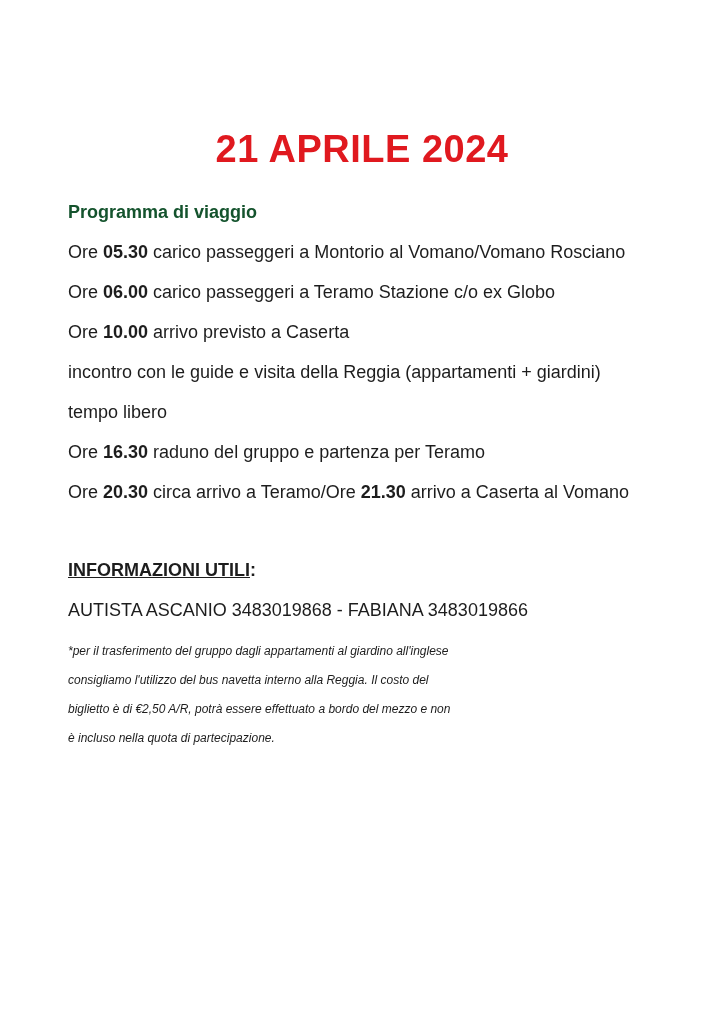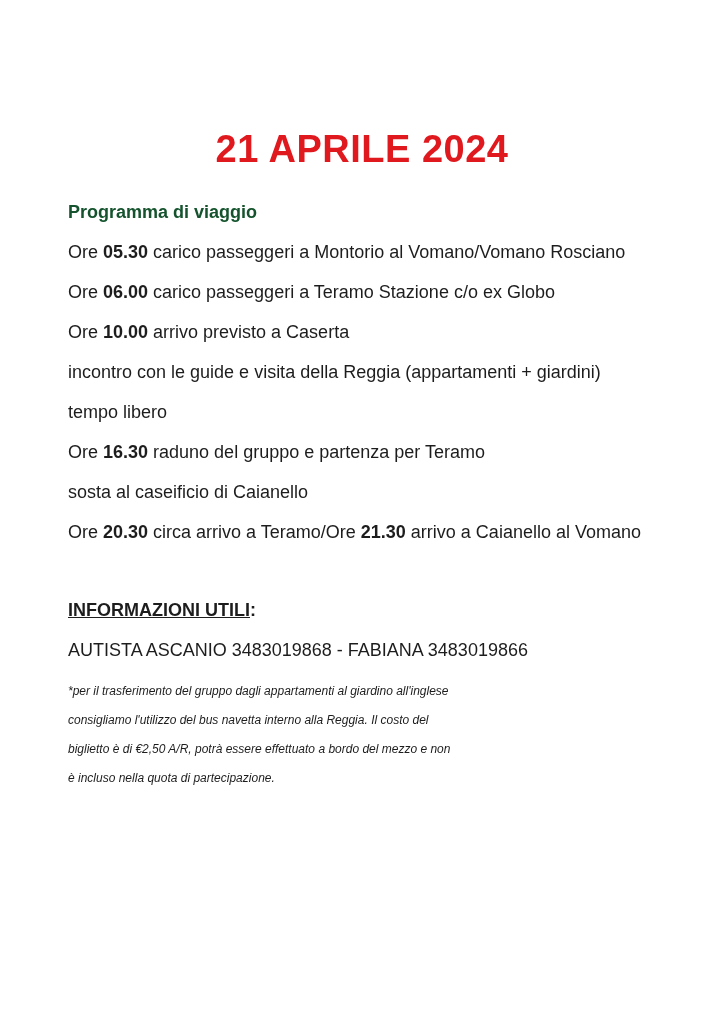--- a/index.html
+++ b/index.html
@@ -81,22 +81,21 @@
 
   <div class="section-heading">Programma di viaggio</div>
 
   <div>
       <div class="body-line"><span>Ore </span><span class="b">05.30</span><span> carico passeggeri a Montorio al Vomano/Vomano Rosciano</span></div>
       <div class="body-line"><span>Ore </span><span class="b">06.00</span><span> carico passeggeri a Teramo Stazione c/o ex Globo</span></div>
       <div class="body-line"><span>Ore </span><span class="b">10.00</span><span> arrivo previsto a Caserta</span></div>
       <div class="body-line"><span>incontro con le guide e visita della Reggia (appartamenti + giardini)</span></div>
       <div class="body-line"><span>tempo libero</span></div>
       <div class="body-line"><span>Ore </span><span class="b">16.30</span><span> raduno del gruppo e partenza per Teramo</span></div>
-      <div class="body-line"><span>sosta al caseificio di Caianello</span></div>
-      <div class="body-line"><span>Ore </span><span class="b">20.30</span><span> circa arrivo a Teramo/Ore </span><span class="b">21.30</span><span> arrivo a Caianello al Vomano</span></div>
+      <div class="body-line"><span>Ore </span><span class="b">20.30</span><span> circa arrivo a Teramo/Ore </span><span class="b">21.30</span><span> arrivo a Caserta al Vomano</span></div>
     </div>
 
   <div class="info-heading">
     <span class="underlined">INFORMAZIONI UTILI</span><span>:</span>
   </div>
 
   <div class="contacts-line">AUTISTA ASCANIO 3483019868 - FABIANA 3483019866</div>
 
   <div class="note">
       <div class="note-line">*per il trasferimento del gruppo dagli appartamenti al giardino all'inglese</div>

